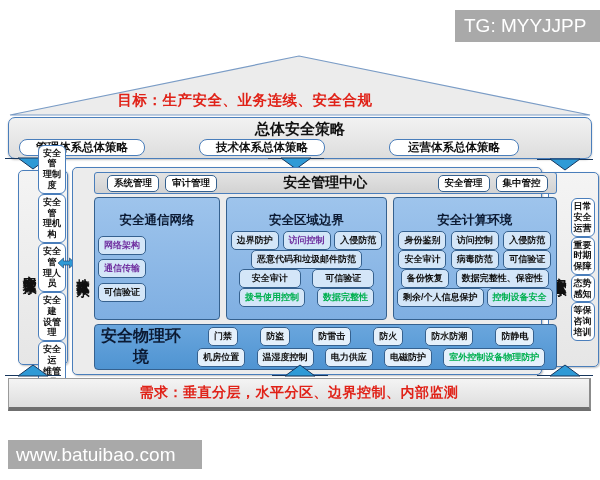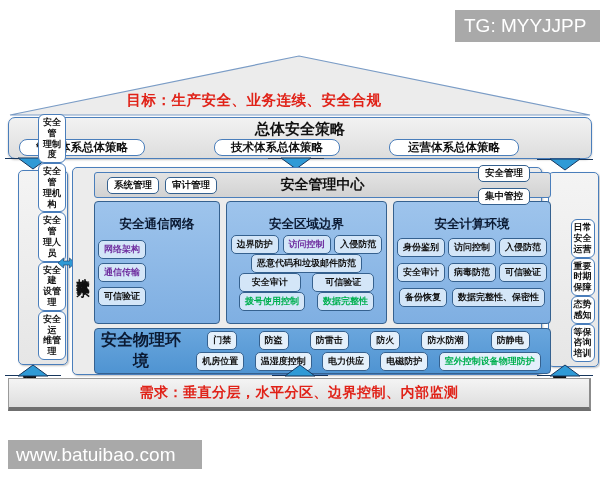--- a/index.html
+++ b/index.html
@@ -8,55 +8,55 @@
     font-family:"Liberation Sans","DejaVu Sans",sans-serif;
     overflow:hidden;
   }
   .abs{position:absolute;}
   
   .wm{background:#a9a9a9;color:#ffffff;display:flex;align-items:center;}
   #wm-top{left:455px;top:10px;width:145px;height:32px;font-size:19px;padding-left:9px;}
   #wm-bottom{left:8px;top:440px;width:186px;height:29px;font-size:19px;padding-left:8px;}
   
   #roof{left:8px;top:54px;width:584px;height:63px;}
-  #goal{left:0;top:91px;width:490px;text-align:center;color:#e02218;font-weight:bold;font-size:14.5px;letter-spacing:.5px;margin-left:9px;}
+  #goal{left:0;top:91px;width:490px;text-align:center;color:#e02218;font-weight:bold;font-size:14.5px;letter-spacing:.5px;}
   
   #strategy{left:8px;top:117px;width:582px;height:40px;border:1px solid #4a7ebb;border-radius:7px;
     background:linear-gradient(#f2f2f2,#dddddd);box-shadow:0 1px 2px rgba(0,0,0,.25);}
   #strategy .title{position:absolute;left:0;top:2px;width:100%;text-align:center;font-weight:bold;font-size:15px;color:#111;}
   .strat-box{position:absolute;top:21px;height:15px;background:#ffffff;border:1px solid #4a7ebb;border-radius:8px;
     font-weight:bold;font-size:11.5px;color:#111;display:flex;align-items:center;justify-content:center;}
   #strat-1{left:10px;width:124px;}
-  #strat-2{left:205px;width:124px;text-align:center;}
+  #strat-2{left:190px;width:124px;text-align:center;}
   #strat-3{left:380px;width:128px;}
   
   .vline{stroke:#17365d;stroke-width:1;}
   .atri{fill:#2f9ad6;stroke:#17365d;stroke-width:1;}
   
   .pillar{background:linear-gradient(#f4f4f4,#e6e6e6);border:1px solid #4a7ebb;border-radius:5px;
-    display:flex;flex-direction:row;align-items:flex-end;box-shadow:1px 1px 2px rgba(0,0,0,.25);}
+    display:flex;flex-direction:row;align-items:center;box-shadow:1px 1px 2px rgba(0,0,0,.25);}
   #pillar-left{left:18px;top:170px;width:48px;height:193px;}
   #pillar-right{left:548px;top:172px;width:49px;height:193px;}
   .vtitle{writing-mode:vertical-rl;text-orientation:upright;font-weight:bold;font-size:13.5px;color:#111;
     display:flex;align-items:center;justify-content:center;letter-spacing:1px;line-height:1;}
   .pillar .vtitle{width:15px;padding-left:3px;}
   .pillar-items{flex:1;display:flex;flex-direction:column;justify-content:space-evenly;align-items:center;padding:4px 1px;}
   .pbox{background:#ffffff;border:1px solid #4a7ebb;border-radius:6px;font-weight:bold;font-size:9px;line-height:1.2;
     color:#111;white-space:pre-line;text-align:center;padding:2px 2px;}
   
   #tech{left:72px;top:167px;width:468px;height:206px;background:#ececec;border:1px solid #4a7ebb;border-radius:5px;
     display:flex;flex-direction:row;box-shadow:1px 1px 2px rgba(0,0,0,.25);}
   #tech .vtitle{width:20px;font-size:13px;}
   #tech-main{flex:1;display:flex;flex-direction:column;padding:4px 5px 4px 1px;}
   #mgmt-bar{height:24px;background:linear-gradient(#e3e3e3,#d2d2d2);border:1px solid #4a7ebb;border-radius:3px;
     display:flex;align-items:center;position:relative;}
   #mgmt-bar .title{position:absolute;left:0;width:100%;text-align:center;font-weight:bold;font-size:14px;color:#111;}
   .btn-group{display:flex;gap:6px;z-index:1;}
   .btn-group.left{margin-left:12px;}
-  .btn-group.right{margin-left:auto;margin-right:20px;flex-direction:column;}
+  .btn-group.right{margin-left:auto;margin-right:8px;}
   .mini-btn{background:#ffffff;border:1px solid #35618f;border-radius:5px;font-weight:bold;font-size:9.5px;color:#111;
     padding:1px 6px;white-space:nowrap;}
   #sub-row{display:flex;gap:6px;margin-top:3px;height:123px;}
   .sub-box{background:linear-gradient(#9ec4ec,#7fafe2);border:1px solid #35618f;border-radius:4px;
     display:flex;flex-direction:column;padding:13px 3px;}
   .sub-box .title{text-align:center;font-weight:bold;font-size:12.5px;color:#0b1a33;padding:1px 0 2px;}
   #box-comm{width:118px;}
   #box-boundary{width:153px;}
   #box-computing{flex:1;}
   .irow{display:flex;justify-content:space-evenly;align-items:center;gap:3px;flex:1;}
@@ -203,20 +203,24 @@
         </div>
         <div class="irow">
           <span class="item">安全审计</span>
           <span class="item">病毒防范</span>
           <span class="item">可信验证</span>
         </div>
         <div class="irow">
           <span class="item">备份恢复</span>
           <span class="item">数据完整性、保密性</span>
         </div>
+        <div class="irow">
+          <span class="item">剩余/个人信息保护</span>
+          <span class="item c-green">控制设备安全</span>
+        </div>
       </div>
     </div>
 
     <div id="physical">
       <div class="title">安全物理环境</div>
       <div id="phys-rows">
         <div class="irow">
           <span class="item phys">门禁</span>
           <span class="item phys">防盗</span>
           <span class="item phys">防雷击</span>

